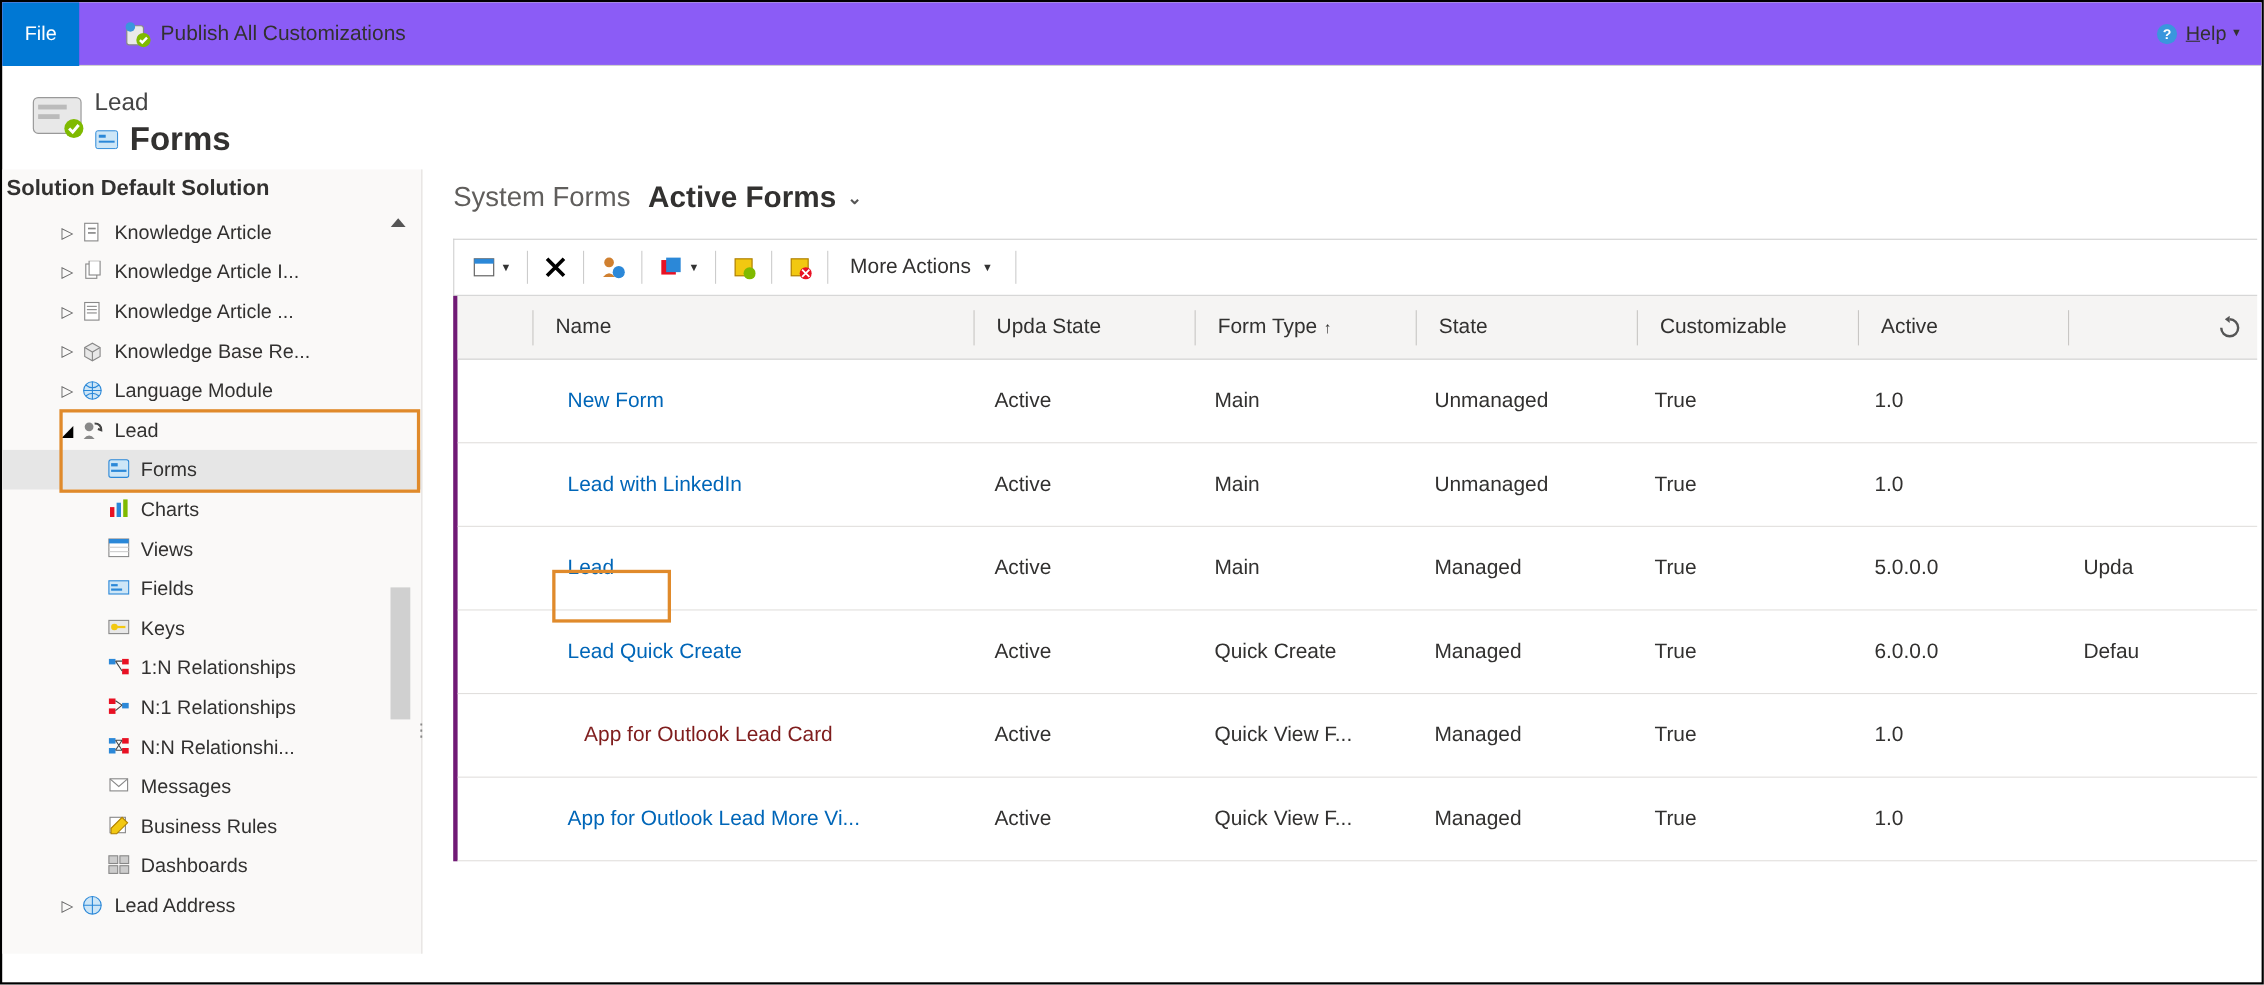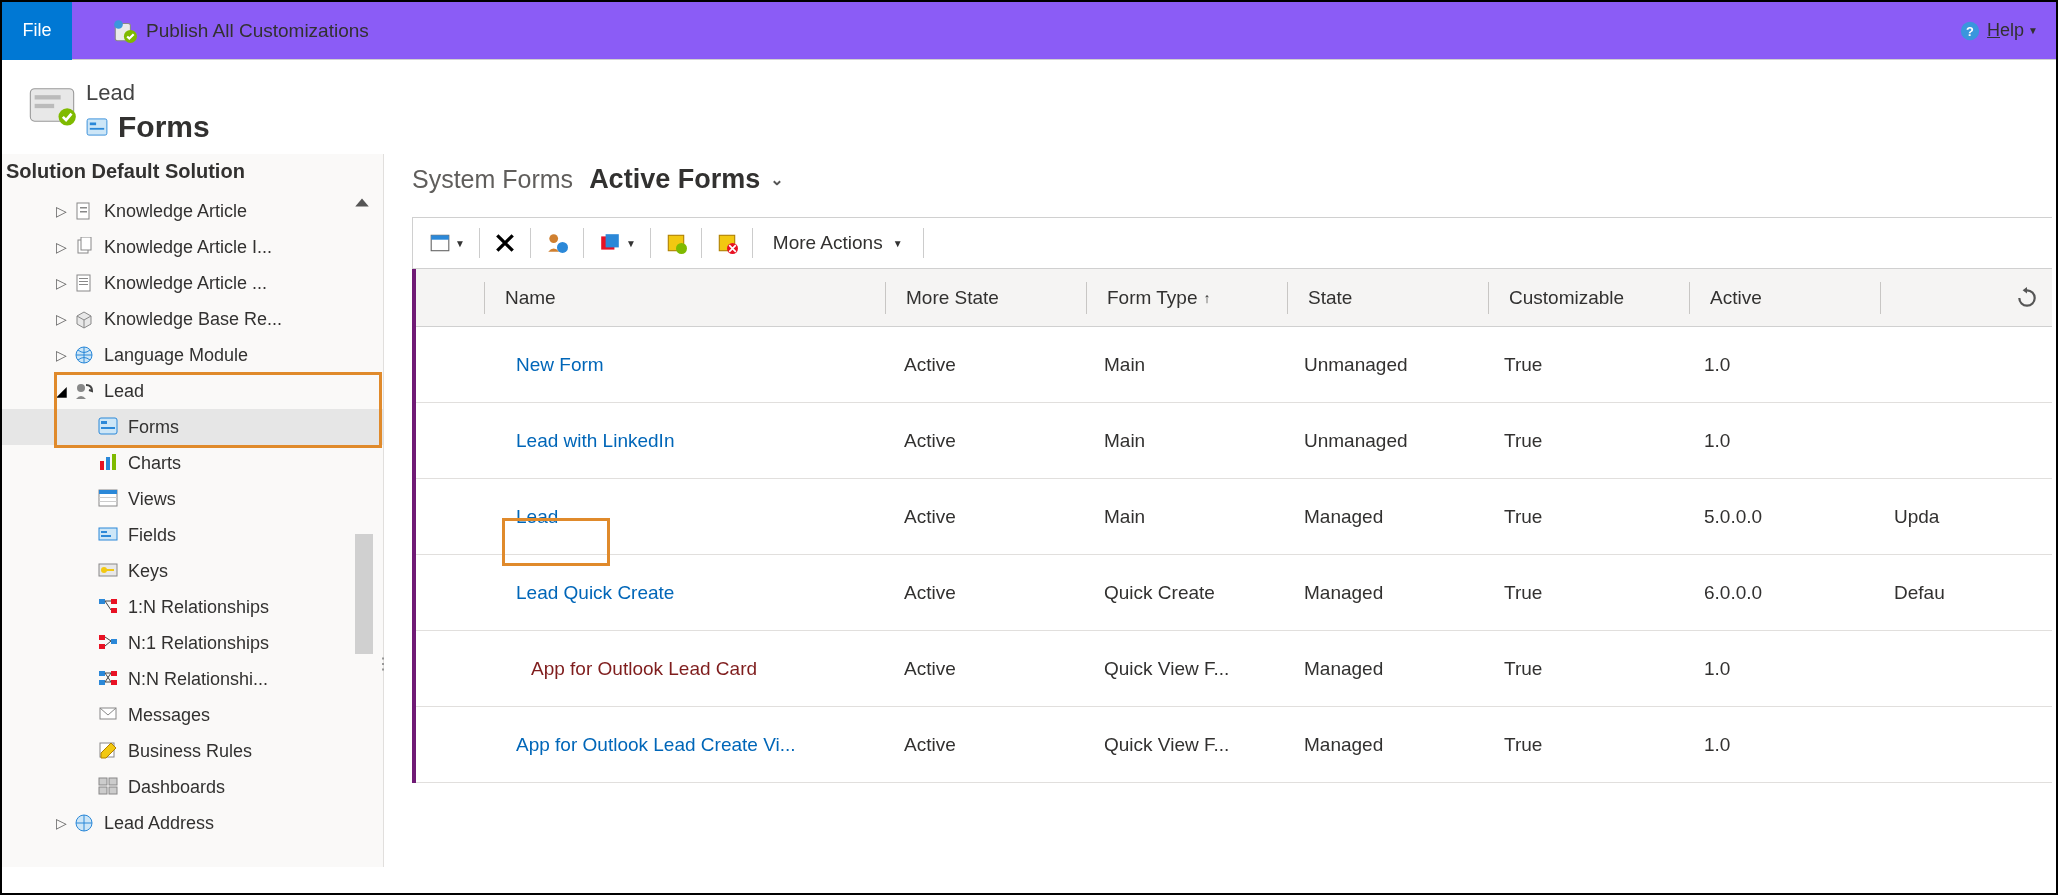--- a/index.html
+++ b/index.html
@@ -414,21 +414,21 @@
           </div>
         <div class="tool-sep"></div>
       </div>
 
       <div class="grid">
         <div class="grid-header">
           <div class="col check"></div>
           <div class="col-sep"></div>
           <div class="col name">Name</div>
           <div class="col-sep"></div>
-          <div class="col formstate">More State</div>
+          <div class="col formstate">Upda State</div>
           <div class="col-sep"></div>
           <div class="col formtype">
               <span>Form Type</span>
               <span class="sort-arrow">↑</span>
             </div>
           <div class="col-sep"></div>
           <div class="col state">State</div>
           <div class="col-sep"></div>
           <div class="col custom">Customizable</div>
           <div class="col-sep"></div>
@@ -489,21 +489,21 @@
               <div class="name-cell"><a href="#" style="color:#7f1d1d;text-decoration:none;margin-left:15px;">App for Outlook Lead Card</a></div>
               <div class="cell formstate">Active</div>
               <div class="cell formtype">Quick View F...</div>
               <div class="cell state">Managed</div>
               <div class="cell custom">True</div>
               <div class="cell version">1.0</div>
               <div class="cell desc"></div>
             </div>
             <div class="grid-row">
               <div class="check"></div>
-              <div class="name-cell"><a href="#" style="color:#0066b8;text-decoration:none;">App for Outlook Lead Create Vi...</a></div>
+              <div class="name-cell"><a href="#" style="color:#0066b8;text-decoration:none;">App for Outlook Lead More Vi...</a></div>
               <div class="cell formstate">Active</div>
               <div class="cell formtype">Quick View F...</div>
               <div class="cell state">Managed</div>
               <div class="cell custom">True</div>
               <div class="cell version">1.0</div>
               <div class="cell desc"></div>
             </div>
           </div>
       </div>
     </div>

